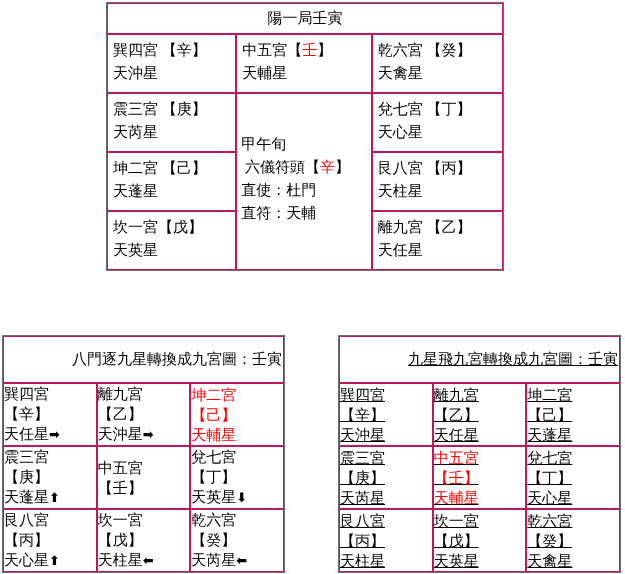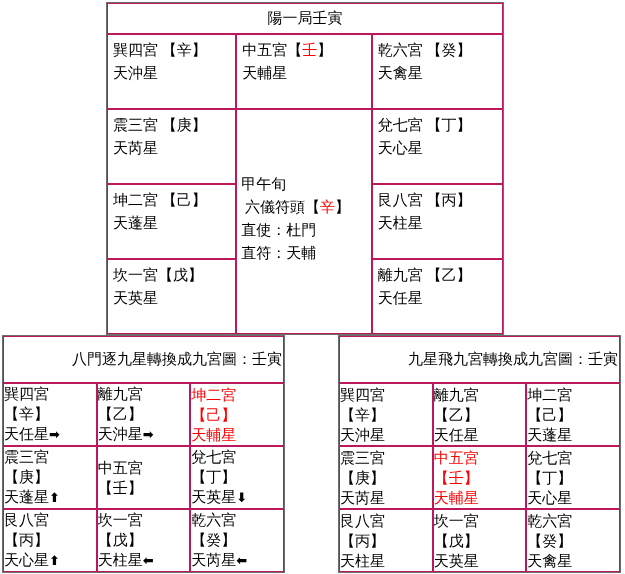--- a/index.html
+++ b/index.html
@@ -31,35 +31,35 @@
   
   #main-table { left: 106px; top: 2px; width: 398px; }
   #main-table td.title-cell {
     height: 27px;
     text-align: center;
     vertical-align: middle;
   }
   #main-table td.pc {
     height: 53px;
     vertical-align: top;
-    padding: 4px 2px 16px 5px;
+    padding: 4px 2px 0 5px;
     line-height: 23px;
   }
   #main-table td.info-cell {
     vertical-align: middle;
     padding: 0 2px 6px 4px;
     font-family: Liberation Serif, serif;
   }
   #main-table td.info-cell .iline {
     line-height: 23px;
     white-space: pre;
   }
   
   #bamen-table  { left: 2px;   top: 335px; width: 283px; }
-  #jiuxing-table{ left: 338px; top: 335px; width: 283px; }
+  #jiuxing-table{ left: 338px; top: 335px; width: 283px; text-decoration: underline; }
   .bt td.title-cell {
     height: 43px;
     text-align: right;
     vertical-align: middle;
   }
   .bt td.c {
     height: 61px;
     text-align: left;
     vertical-align: middle;
     padding: 0;

